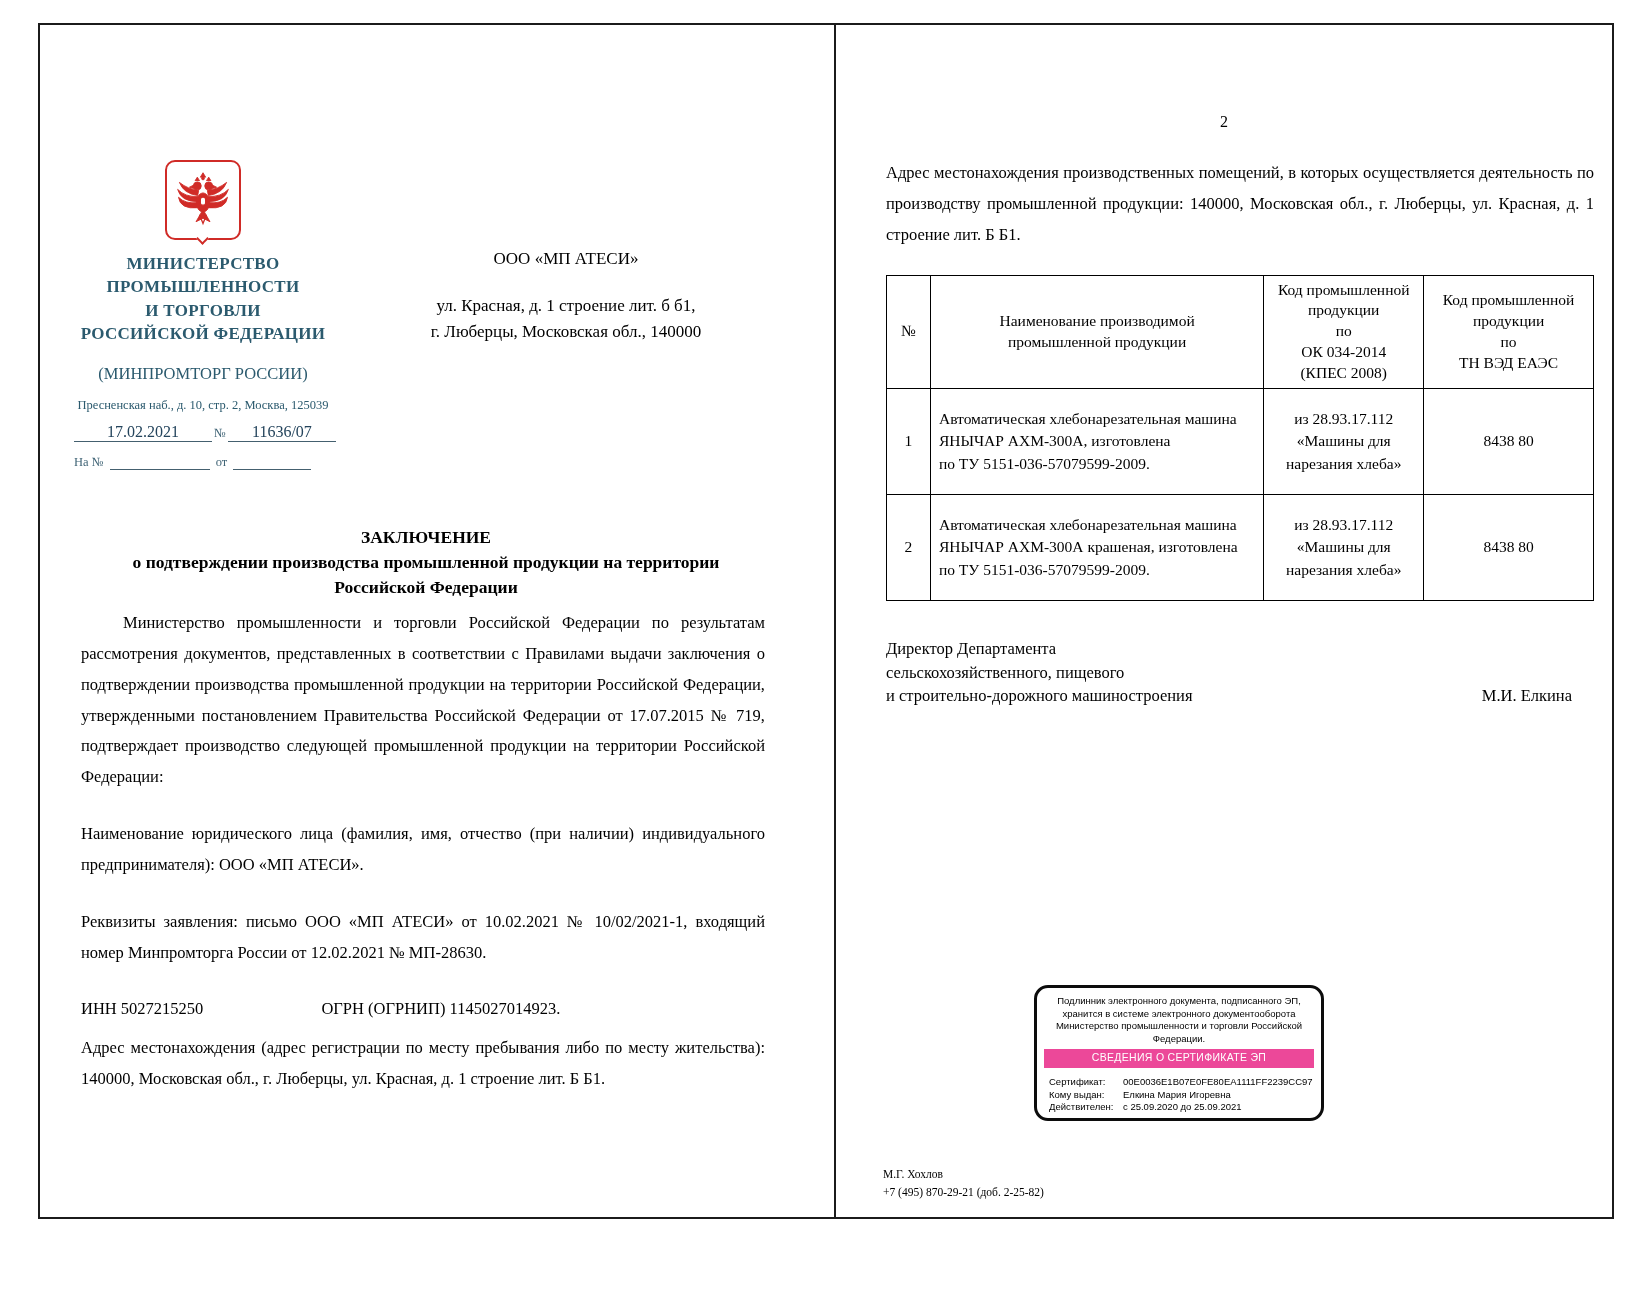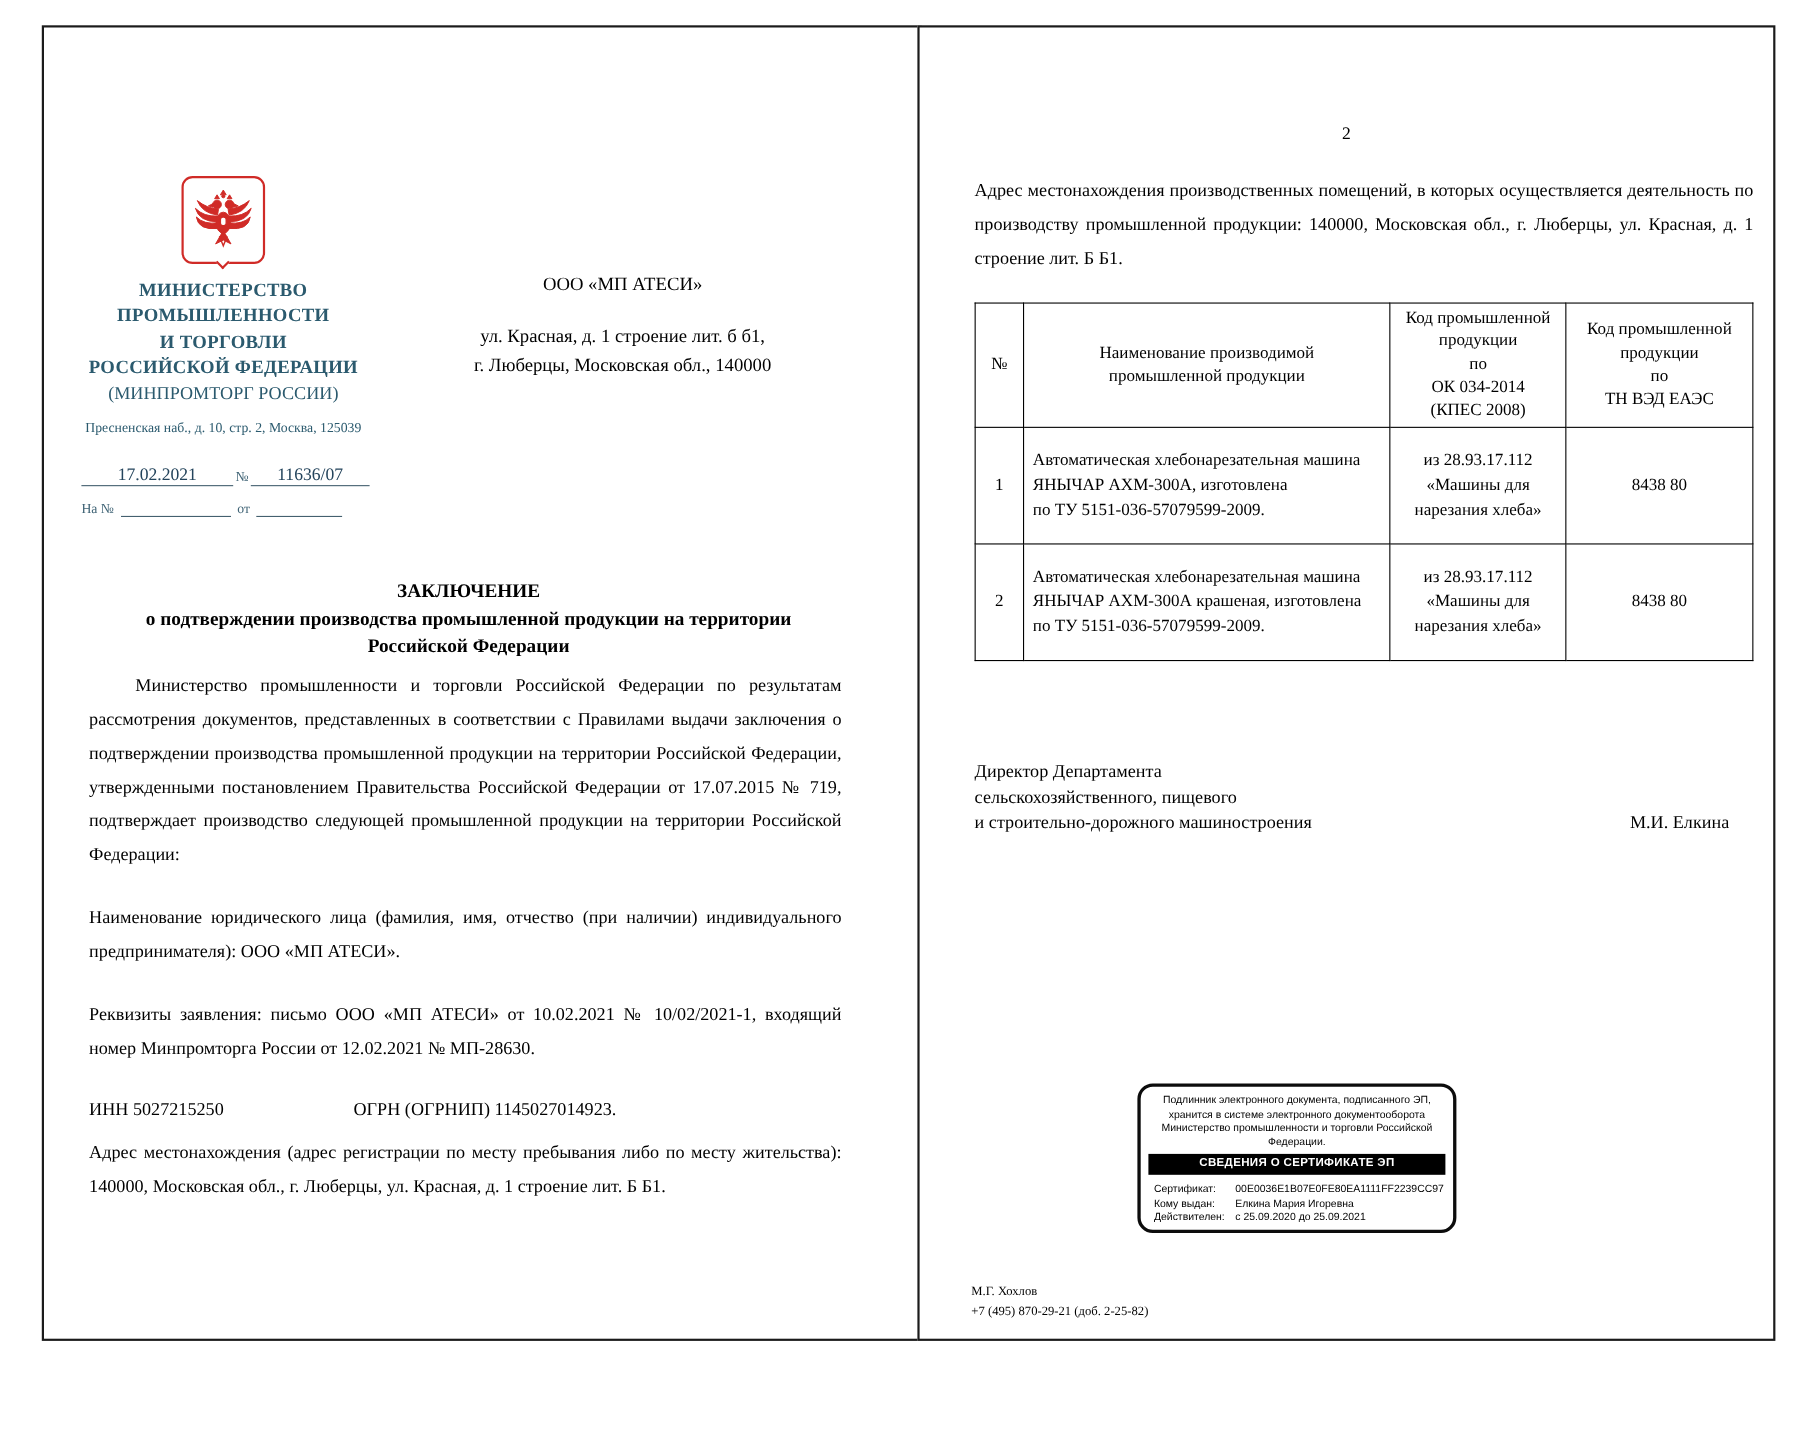--- a/index.html
+++ b/index.html
@@ -11,21 +11,21 @@
 
   
   .letterhead{position:absolute;left:8px;top:135px;width:310px;text-align:center;color:#2b5a6e;}
   .emblem-frame{position:relative;width:72px;height:76px;margin:0 auto;border:2px solid #d02b27;
                 border-radius:10px;background:#fff;}
   .emblem-frame:after{content:"";position:absolute;left:50%;bottom:-5px;width:7px;height:7px;margin-left:-5px;
                 background:#fff;border-right:2px solid #d02b27;border-bottom:2px solid #d02b27;
                 transform:rotate(45deg);}
   .emblem-frame svg{position:absolute;left:8px;top:7px;}
   .ministry{margin-top:12px;font-weight:bold;font-size:17px;line-height:1.38;letter-spacing:.3px;}
-  .ministry-short{font-size:16.5px;margin-top:2px;}
+  .ministry-short{font-size:16.5px;margin-top:18px;}
   .lh-addr{margin-top:13px;font-size:12.5px;line-height:1.4;}
   .lh-contacts{margin-top:3px;font-size:12.5px;line-height:1.38;}
   .date-row{position:absolute;left:34px;top:398px;width:268px;display:flex;align-items:flex-end;
             font-size:16px;color:#24445c;}
   .u{display:inline-block;border-bottom:1.5px solid #44606f;text-align:center;}
   .date-row .d1{width:138px;}
   .date-row .nb{font-size:12.5px;padding:0 2px 1px 2px;color:#3f6375;}
   .date-row .d2{width:108px;}
   .ref-row{position:absolute;left:34px;top:430px;width:268px;display:flex;align-items:flex-end;
            font-size:12.5px;color:#3f6375;}
@@ -57,29 +57,29 @@
   table.prod td{height:106px;line-height:1.45;}
   td.c-num{text-align:center;width:44px;}
   th.c-num{width:44px;}
   th.c-name,td.c-name{width:334px;}
   td.c-name{text-align:left;white-space:pre-line;vertical-align:top;padding-top:8px;}
   th.c-ok,td.c-ok{width:160px;text-align:center;white-space:pre-line;}
   th.c-tn,td.c-tn{width:170px;text-align:center;}
   td.c-num{vertical-align:bottom;padding-bottom:26px;}
 
   .validity{margin-top:8px;line-height:1.5;}
-  .signer{position:relative;margin-top:88px;line-height:1.42;width:708px;}
+  .signer{position:relative;margin-top:36px;line-height:1.42;width:708px;}
   .signer .name{position:absolute;right:22px;bottom:0;}
 
   .stamp{position:absolute;left:198px;top:960px;width:290px;height:136px;border:3.5px solid #0c0c0c;
          border-radius:14px;background:#fff;box-sizing:border-box;
          font-family:"Liberation Sans", sans-serif;font-size:9.5px;line-height:1.32;}
   .stamp .head{margin:7px 10px 0 10px;text-align:center;}
-  .stamp .bar{margin:4px 7px 0 7px;background:#000000;color:#fff;text-align:center;font-size:10.5px;
-              font-weight:bold;padding:2px 0 3px 0;letter-spacing:.3px;}
+  .stamp .bar{margin:4px 7px 0 7px;background:#ec4899;color:#fff;text-align:center;font-size:10.5px;
+              font-weight:normal;padding:2px 0 3px 0;letter-spacing:.3px;}
   .stamp .certs{margin:8px 10px 0 12px;}
   .stamp .certs .row{display:flex;}
   .stamp .certs .lbl{width:74px;flex:none;}
   .footer-contact{position:absolute;left:47px;top:1140px;font-size:11.5px;line-height:1.6;}
 </style>
 </head>
 <body>
 
 <div class="canvas">
 

